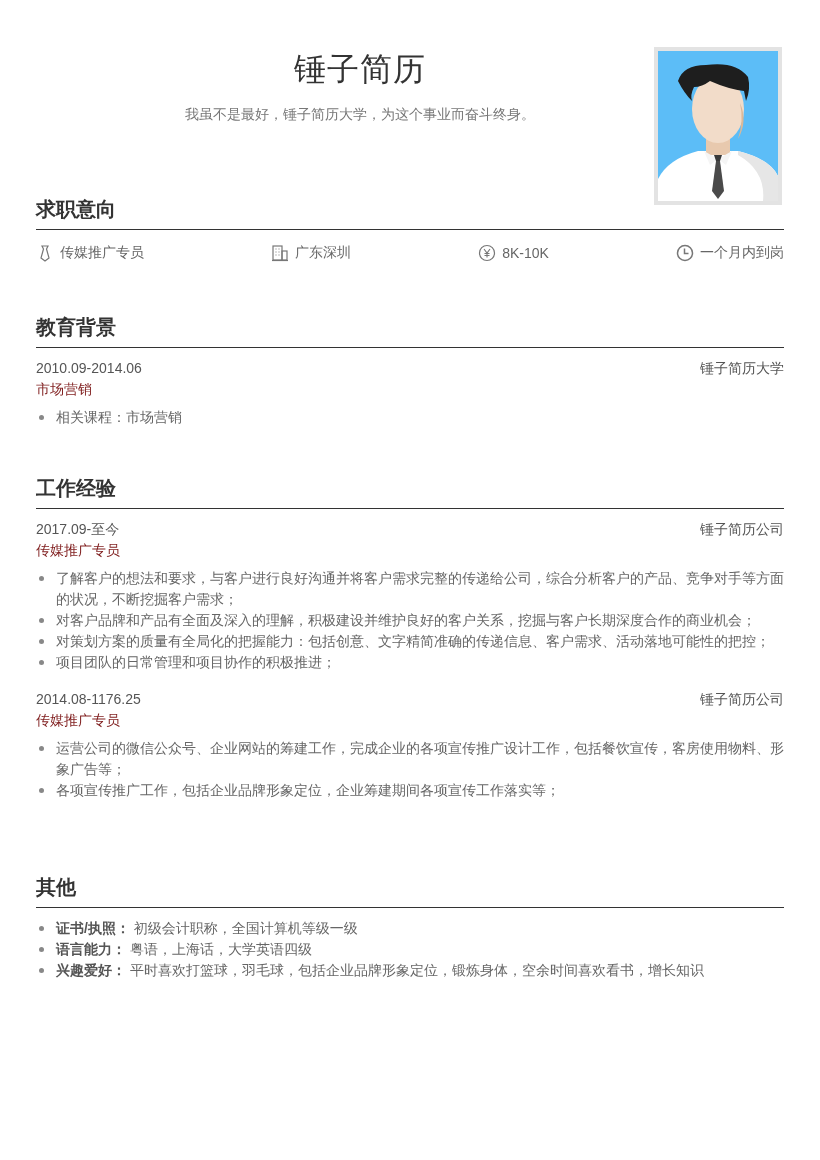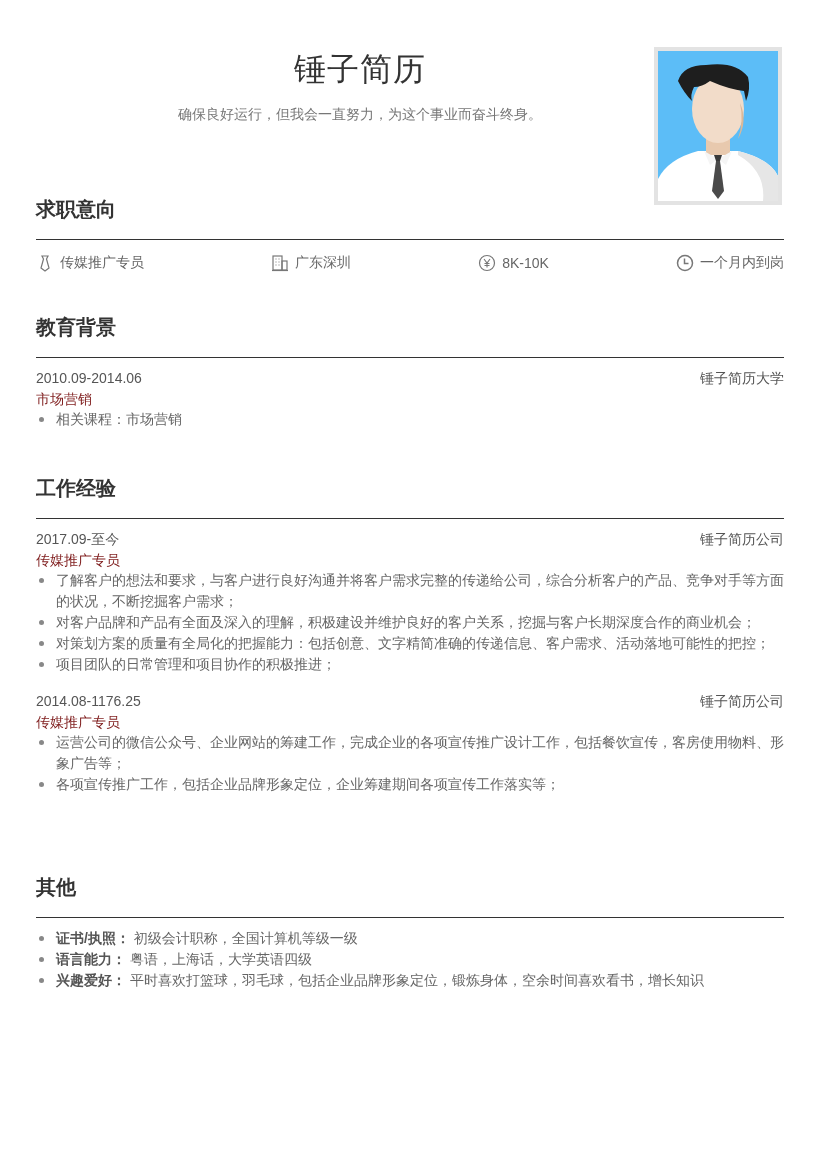--- a/index.html
+++ b/index.html
@@ -9,39 +9,39 @@
   .header { position: absolute; left: 0; top: 0; width: 820px; height: 210px; }
   .name { position: absolute; left: 200px; width: 320px; top: 48px; text-align: center; font-size: 32px; color: #333; letter-spacing: 1px; }
   .motto { position: absolute; left: 100px; width: 520px; top: 106px; text-align: center; font-size: 14px; color: #777; }
   .info { position: absolute; left: 100px; width: 520px; top: 135px; text-align: center; font-size: 14px; color: #666; }
   .info .sep { color: #999; margin: 0 4px; }
 
   .photo { position: absolute; left: 654px; top: 47px; width: 128px; height: 158px; border: 4px solid #e3e3e3; background: #5cbdf7; overflow: hidden; }
   .photo svg { display: block; }
 
   .section { position: absolute; left: 36px; width: 748px; }
-  .sec-title { font-size: 20px; font-weight: bold; color: #333; padding-bottom: 16px; border-bottom: 1.5px solid #333; }
+  .sec-title { font-size: 20px; font-weight: bold; color: #333; padding-bottom: 6px; border-bottom: 1.5px solid #333; }
 
   .intent-row { display: flex; justify-content: space-between; margin-top: 14px; font-size: 14px; color: #666; }
   .intent-item { display: flex; align-items: center; gap: 6px; }
   .intent-item svg { width: 18px; height: 18px; }
 
   .entry-head { display: flex; justify-content: space-between; margin-top: 12px; font-size: 14px; font-weight: normal; color: #555; }
   .entry-sub { font-size: 14px; color: #7f1d1d; margin-top: 3px; }
-  ul.bullets { list-style: none; }
+  ul.bullets { list-style: none; margin-top: 8px; }
   ul.bullets li { position: relative; padding-left: 20px; font-size: 14px; color: #666; line-height: 21px; }
   ul.bullets li::before { content: ""; position: absolute; left: 3px; top: 8px; width: 5px; height: 5px; border-radius: 50%; background: #888; }
   .lbl { font-weight: bold; color: #555; }
 </style>
 </head>
 <body>
 
 <div class="header">
   <div class="name">锤子简历</div>
-  <div class="motto">确保良好运行，但我会一直努力，为这个事业而奋斗终身。</div>
+  <div class="motto">我虽不是最好，锤子简历大学，为这个事业而奋斗终身。</div>
 </div>
 
 <div class="photo">
   <svg width="120" height="150" viewBox="0 0 120 150">
     <rect width="120" height="150" fill="#5cbdf7"></rect>
     <path d="M0 128 Q10 108 40 100 L80 100 Q112 108 120 125 L120 150 L0 150 Z" fill="#ffffff"></path>
     <path d="M80 100 Q112 108 120 125 L120 150 L105 150 Q108 120 80 104 Z" fill="#e6e6e6"></path>
     <rect x="48" y="84" width="24" height="20" fill="#e8c9ae"></rect>
     <ellipse cx="60" cy="58" rx="26" ry="34" fill="#f2dcc9"></ellipse>
     <path d="M82 52 Q90 70 80 88 Q86 70 82 52Z" fill="#dcb898"></path>

